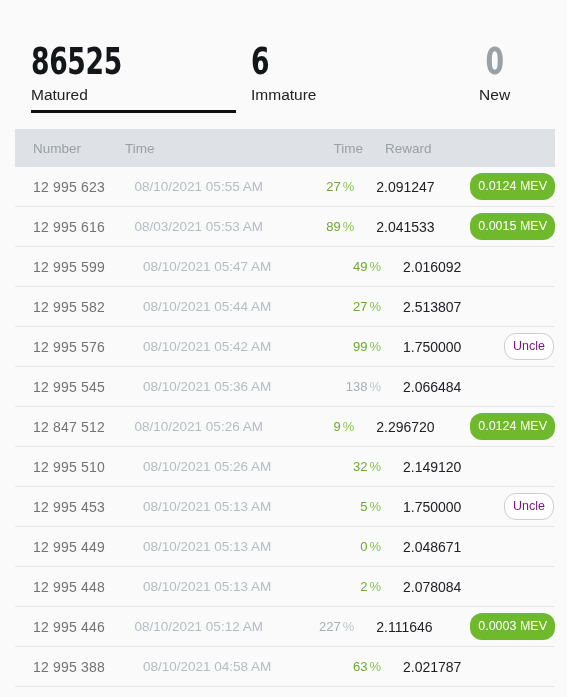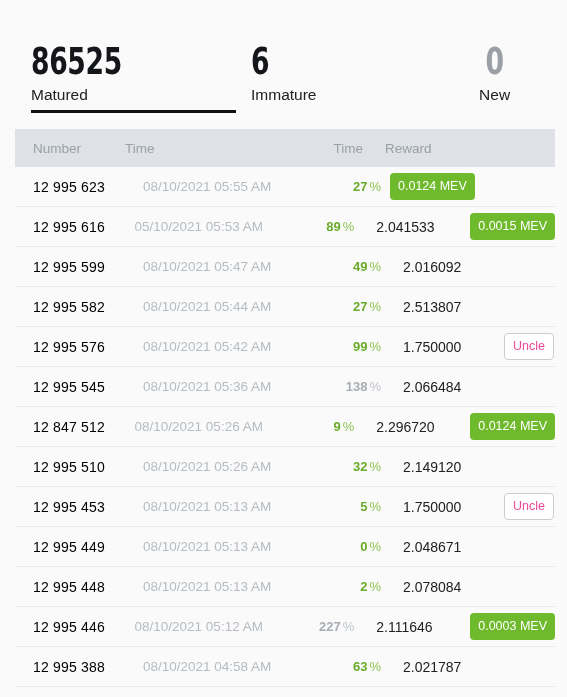--- a/index.html
+++ b/index.html
@@ -104,62 +104,62 @@
     height: 40px;
     display: flex;
     align-items: center;
     margin: 0 12px 0 15px;
     border-bottom: 1px solid #e6e8ea;
     box-sizing: border-box;
   }
 
   .cell-number {
     font-size: 14px;
-    color: #000000;
+    color: #737373;
     letter-spacing: 0.2px;
   }
   .cell-time {
     font-size: 13.5px;
     color: #b6bcc2;
   }
   .cell-luck {
     font-size: 13px;
   }
   .cell-luck .luck-num {
-    font-weight: bold;
+    font-weight: normal;
     color: #6aab2b;
   }
   .cell-luck .luck-pct {
     color: #8dc453;
     font-weight: normal;
     margin-left: 2px;
   }
   .cell-luck.high .luck-num { color: #a8aeb5; text-align: center; }
   .cell-luck.high .luck-pct { color: #c0c6cc; }
 
   .cell-reward {
     font-size: 14px;
     color: #202124;
   }
 
   .badge {
     display: inline-block;
     font-size: 12.5px;
     line-height: 1;
     padding: 7px 8px 7px 8px;
-    border-radius: 4px;
+    border-radius: 12px;
     white-space: nowrap;
   }
   .badge-mev {
     background: #6fba2c;
     color: #ffffff;
   }
   .badge-uncle {
     background: #ffffff;
-    color: #ec4899;
+    color: #701a75;
     border: 1px solid #c9ced3;
     padding: 6px 8px;
   }
 </style>
 </head>
 <body>
 
 <div class="page">
 
   <div class="tabs" id="tabs-root">
@@ -183,25 +183,26 @@
       <div class="th col-time">Time</div>
       <div class="th col-luck">Time</div>
       <div class="th col-reward">Reward</div>
       <div class="th col-badge"></div>
     </div>
     <div id="rows-root">
         <div class="row">
           <div class="cell-number col-number">12 995 623</div>
           <div class="cell-time col-time">08/10/2021 05:55 AM</div>
           <div class="cell-luck col-luck"><span class="luck-num">27</span><span class="luck-pct">%</span></div>
+          <div class="cell-reward col-reward">2.091247</div>
           <div class="col-badge"><span class="badge badge-mev">0.0124 MEV</span></div>
         </div>
         <div class="row">
           <div class="cell-number col-number">12 995 616</div>
-          <div class="cell-time col-time">05/10/2021 05:53 AM</div>
+          <div class="cell-time col-time">08/03/2021 05:53 AM</div>
           <div class="cell-luck col-luck"><span class="luck-num">89</span><span class="luck-pct">%</span></div>
           <div class="cell-reward col-reward">2.041533</div>
           <div class="col-badge"><span class="badge badge-mev">0.0015 MEV</span></div>
         </div>
         <div class="row">
           <div class="cell-number col-number">12 995 599</div>
           <div class="cell-time col-time">08/10/2021 05:47 AM</div>
           <div class="cell-luck col-luck"><span class="luck-num">49</span><span class="luck-pct">%</span></div>
           <div class="cell-reward col-reward">2.016092</div>
           <div class="col-badge"></div>

